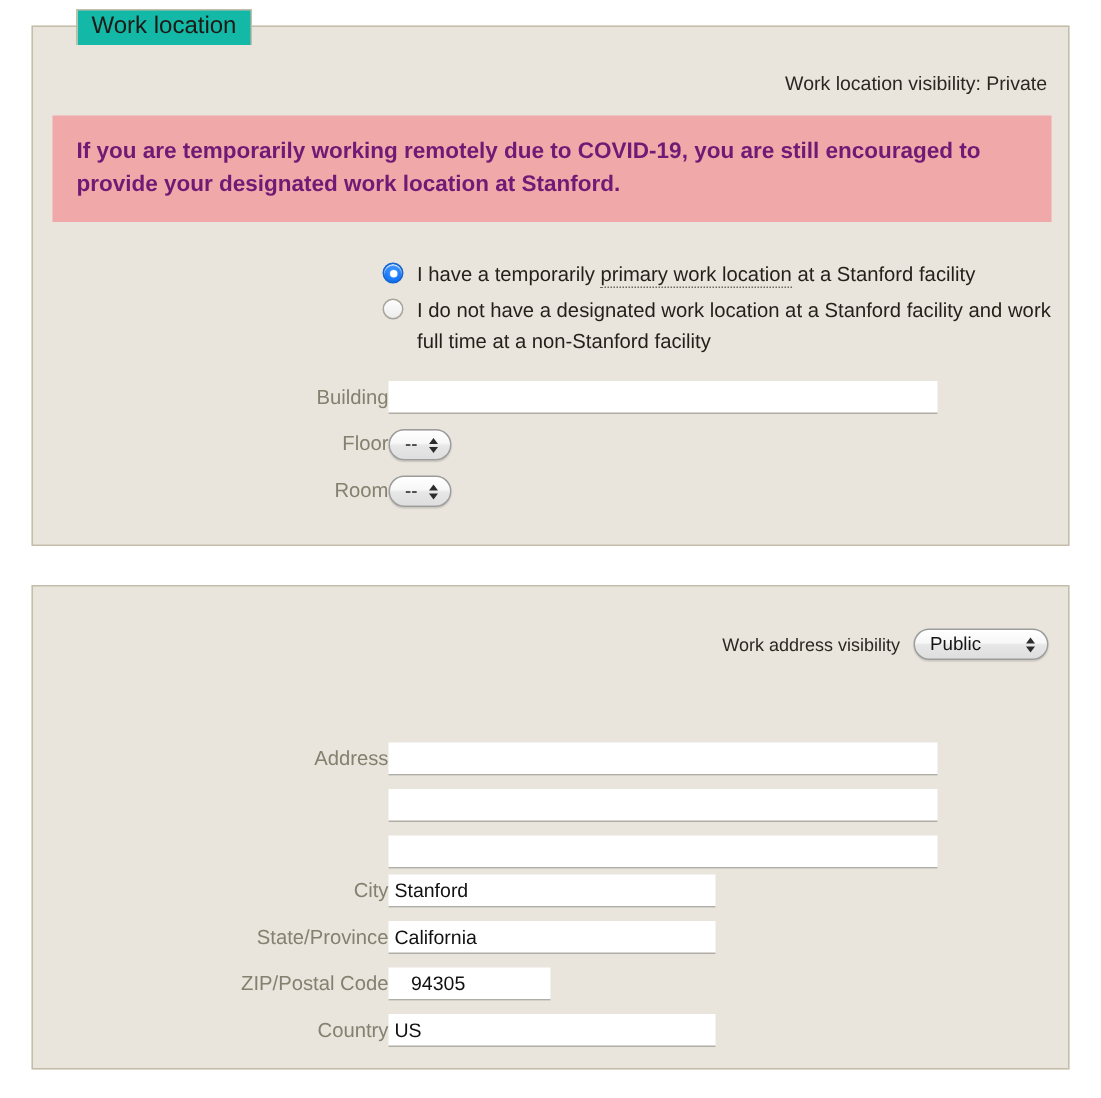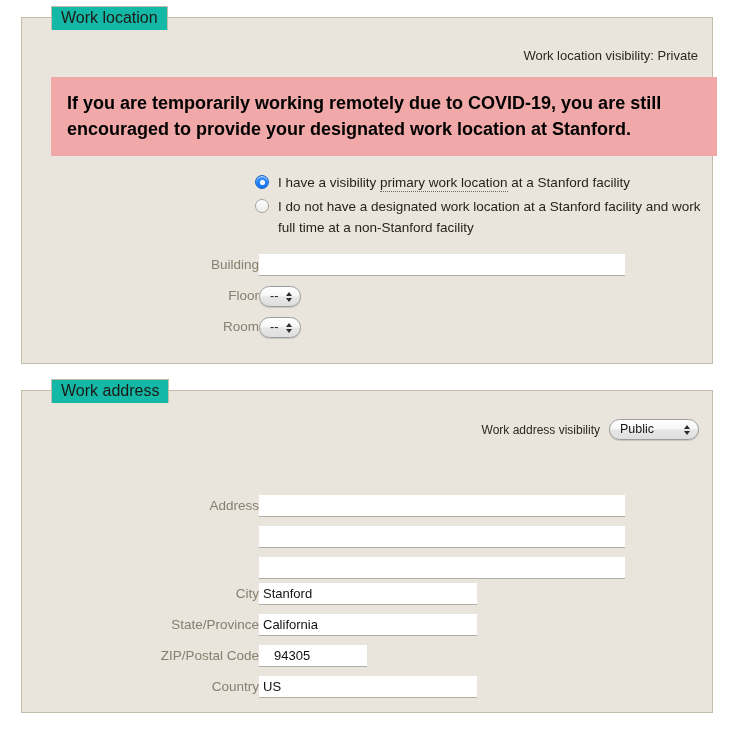--- a/index.html
+++ b/index.html
@@ -128,24 +128,23 @@
 
   
   .banner {
     position: absolute;
     left: 13px;
     top: 59px;
     width: 666px;
     background: #f0a8a8;
     padding: 13px 16px 14px 16px;
     font-weight: bold;
-    font-size: 18px;
+    font-size: 15px;
     line-height: 1.45;
-    color: #000000;
-    margin-left: 16px;
+    color: #701a75;
   }
 
   
   .radio-group {
     position: absolute;
     left: 233px;
     top: 155px;
     width: 466px;
   }
   .radio-row {
@@ -241,21 +240,21 @@
       <div class="visibility-line" id="loc-visibility">Work location visibility: Private</div>
 
       <div class="banner">
         <span>If you are temporarily working remotely due to COVID-19, you are still encouraged to provide your designated work location at Stanford.</span>
       </div>
 
       <div class="radio-group">
 
         <div class="radio-row">
           <span class="radio checked"></span>
-          <span class="radio-label"><span>I have a visibility </span><span class="dotted-link">primary work location</span><span> at a Stanford facility</span></span>
+          <span class="radio-label"><span>I have a temporarily </span><span class="dotted-link">primary work location</span><span> at a Stanford facility</span></span>
         </div>
 
         <div class="radio-row">
           <span class="radio"></span>
           <span class="radio-label">I do not have a designated work location at a Stanford facility and work full time at a non-Stanford facility</span>
         </div>
 
       </div>
 
       <div class="fld" style="left:237px; top:236px;">
@@ -283,21 +282,20 @@
               <span class="tri-dn"></span>
           </span>
         </span>
       </div>
 
 
     </div>
   </section>
 
   <section class="panel" id="panel-address">
-    <div class="panel-legend">Work address</div>
 
     <div class="panel-body">
 
       <div class="vis-row">
         <span class="vis-label">Work address visibility</span>
         <span class="mac-select wide">
           <span class="sel-value">Public</span>
           <span class="arrows">
             <span class="tri-up"></span>
               <span class="tri-dn"></span>

